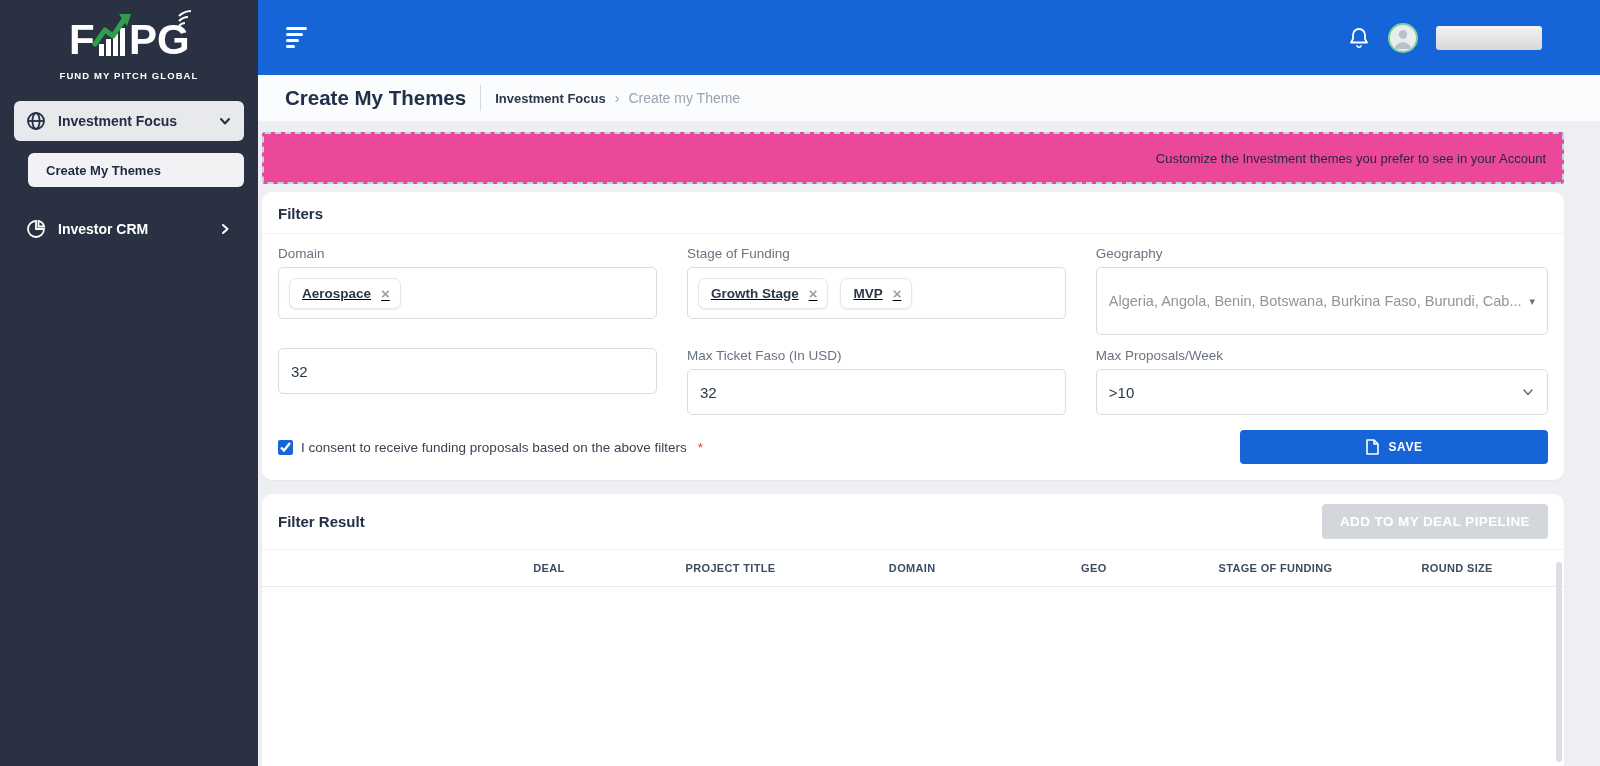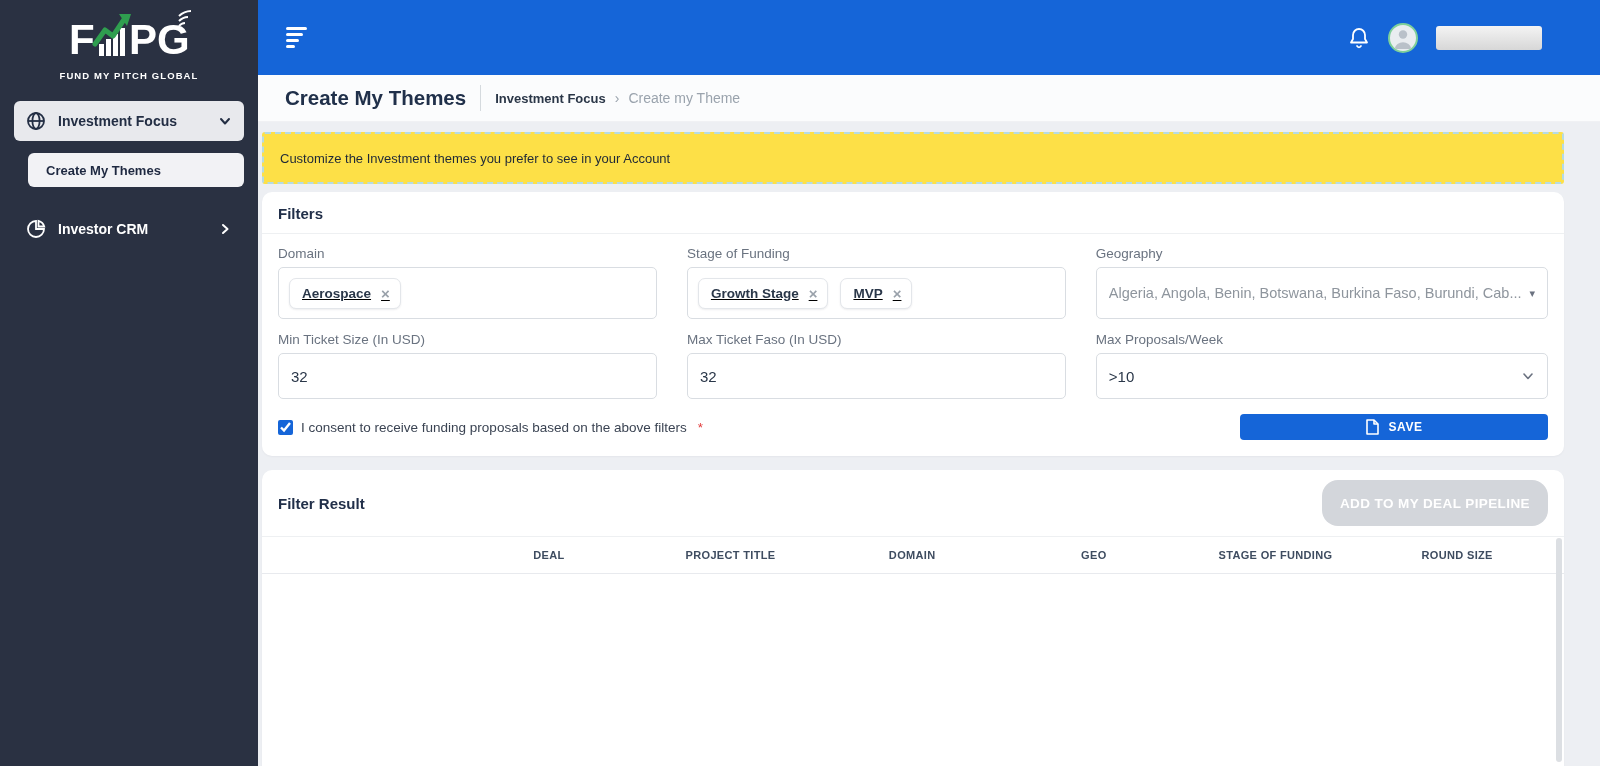--- a/index.html
+++ b/index.html
@@ -41,22 +41,22 @@
               display:flex; align-items:center; padding-left:27px; border-bottom:1px solid #f0f1f4; }
   .page-title { font-size:20.5px; font-weight:700; color:#20304a; }
   .tb-div { width:1px; height:26px; background:#d5dade; margin:0 14px; }
   .bc-link { font-size:13px; font-weight:700; color:#2a3647; cursor:pointer; }
   .bc-sep { font-size:14px; color:#9aa3ad; margin:0 9px; }
   .bc-cur { font-size:14px; color:#9aa3ad; }
 
   
   .content { position:absolute; left:258px; right:0; top:122px; bottom:0;
              padding:10px 36px 0 4px; display:flex; flex-direction:column; }
-  .banner { flex:none; height:52px; background:#fde047; border:2px dashed #b5dbe4; border-radius:3px;
-            display:flex; align-items:center; padding:0 16px; font-size:13px; color:#1f2937; margin-bottom:8px; }
+  .banner { flex:none; height:52px; background:#ec4899; border:2px dashed #b5dbe4; border-radius:3px;
+            display:flex; align-items:center; padding:0 16px; font-size:13px; color:#1f2937; margin-bottom:8px;justify-content:flex-end; }
 
   .card { background:#fff; border-radius:10px; box-shadow:0 1px 2px rgba(25,35,60,.04); }
   .card-head { padding:13px 16px 11px; border-bottom:1px solid #eef0f2;
                font-weight:700; font-size:15px; color:#212f49; }
 
   .filter-grid { display:grid; grid-template-columns:1fr 1fr 1fr; column-gap:30px; row-gap:13px; padding:12px 16px 0; }
   .f-label { font-size:13.5px; color:#6a7380; margin-bottom:6px; }
   .multibox { min-height:52px; border:1px solid #d9dde2; border-radius:5px;
               display:flex; align-items:center; gap:12px; padding:8px 10px; cursor:text;text-decoration:underline; }
   .chip { display:inline-flex; align-items:center; gap:10px; background:#fff; border:1px solid #e3e6ea;
@@ -70,29 +70,29 @@
   .caret { color:#6b7280; font-size:11px; margin-left:8px; }
   .tinput { height:46px; width:100%; border:1px solid #d9dde2; border-radius:5px; padding:0 12px;
             font-size:15px; color:#2a3749; font-family:"Liberation Sans",sans-serif; outline:none; }
   .sel-val { font-size:15px; color:#2a3749; }
 
   .filters-footer { display:flex; align-items:center; justify-content:space-between; padding:15px 16px 16px; }
   .consent { display:flex; align-items:center; gap:8px; }
   .consent input { width:15px; height:15px; accent-color:#1565d8; cursor:pointer; }
   .consent .txt { font-size:13.5px; color:#3b4453; }
   .consent .req { color:#e23b3b; font-size:13.5px; margin-left:3px; }
-  .save-btn { width:308px; height:26px; background:#1565d8; border:none; border-radius:4px; color:#fff;
+  .save-btn { width:308px; height:34px; background:#1565d8; border:none; border-radius:4px; color:#fff;
               font-size:12px; font-weight:700; letter-spacing:.05em; display:flex; align-items:center;
               justify-content:center; gap:9px; cursor:pointer; font-family:"Liberation Sans",sans-serif; }
 
   .results-card { margin-top:14px; flex:1; position:relative; overflow:hidden; border-radius:10px 10px 0 0; }
   .results-head { display:flex; align-items:center; justify-content:space-between; padding:10px 16px;
                   border-bottom:1px solid #eef0f2; }
   .results-title { font-weight:700; font-size:15px; color:#212f49; }
-  .add-btn { height:46px; padding:0 18px; background:#d3d6db; border:none; border-radius:16px; color:#fff;
+  .add-btn { height:35px; padding:0 18px; background:#d3d6db; border:none; border-radius:4px; color:#fff;
              font-size:13.5px; font-weight:700; letter-spacing:.03em; cursor:not-allowed;
              font-family:"Liberation Sans",sans-serif; }
   .thead { display:grid; grid-template-columns:repeat(6,1fr); padding:12px 16px 12px 196px;
            border-bottom:1px solid #e8eaee; }
   .th { text-align:center; font-size:11px; font-weight:700; color:#3e4c60; letter-spacing:.03em; }
   .tbody { min-height:180px; background:#fff; }
   .vscroll { position:absolute; right:2px; top:68px; bottom:4px; width:6px; background:#dcdfe3;
              border-radius:3px; cursor:grab; }
 </style>
 </head>
@@ -213,28 +213,27 @@
             </span>
             <span class="chip">
               <span>MVP</span>
               <span class="x">×</span>
             </span>
           </div>
         </div>
 
         <div>
           <div class="f-label">Geography</div>
-          <div class="selectbox tall" style="margin-top:0;height:52px;">
+          <div class="selectbox tall" style="margin-top:0;height:68px;">
             <span class="geo-text">Algeria, Angola, Benin, Botswana, Burkina Faso, Burundi, Cab...</span>
             <span class="caret">▾</span>
           </div>
         </div>
 
         <div>
-          <div class="f-label">Min Ticket Size (In USD)</div>
           <input class="tinput" type="text" value="32" style="">
         </div>
 
         <div>
           <div class="f-label">Max Ticket Faso (In USD)</div>
           <input class="tinput" type="text" value="32" style="">
         </div>
 
         <div>
           <div class="f-label">Max Proposals/Week</div>

